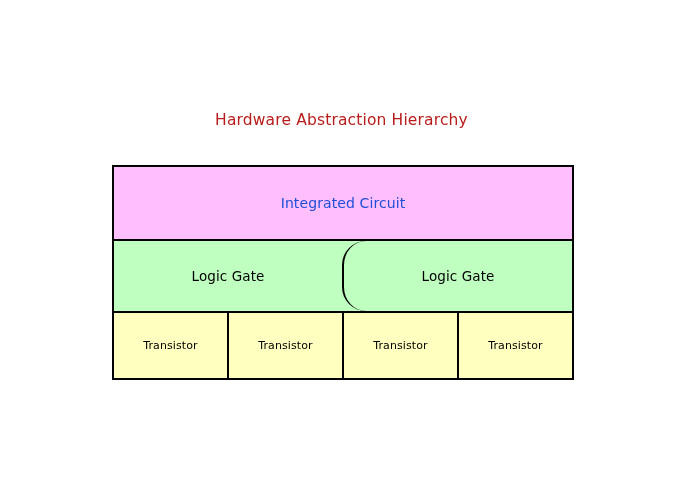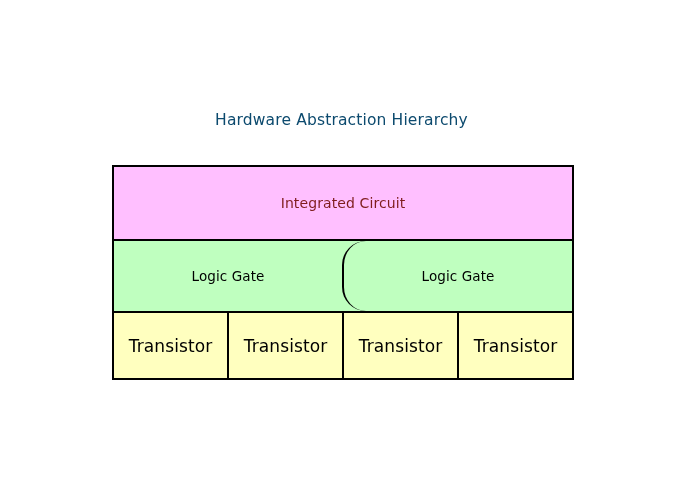--- a/index.html
+++ b/index.html
@@ -76,33 +76,33 @@
     white-space: nowrap;
     overflow: hidden;
   }
 
   .cell + .cell {
     border-left: 2.5px solid #000000;
   }
 
   .cell-ic   { font-size: 14px; }
   .cell-gate { font-size: 13.5px; border-radius: 24px; }
-  .cell-tr   { font-size: 17px; }
+  .cell-tr   { font-size: 11px; }
 </style>
 </head>
 <body style="background: rgb(255, 255, 255);">
 
 <div id="canvas" style="background: rgb(255, 255, 255);">
 
-  <div id="diagram-title" style="color: #0c4a6e;">Hardware Abstraction Hierarchy</div>
+  <div id="diagram-title" style="color: #b91c1c;">Hardware Abstraction Hierarchy</div>
 
   <div id="hierarchy" style="border-color: rgb(0, 0, 0);">
 
     <div class="tier tier-ic" style="background: rgb(255, 191, 255);">
-      <div class="cell cell-ic" style="color: #7f1d1d;">Integrated Circuit</div>
+      <div class="cell cell-ic" style="color: #1d4ed8;">Integrated Circuit</div>
     </div>
 
     <div class="tier tier-gate" style="background: rgb(191, 255, 191); border-top-color: rgb(0, 0, 0);">
       <div class="cell cell-gate" style="color: rgb(0, 0, 0);">Logic Gate</div>
       <div class="cell cell-gate" style="border-left-color: rgb(0, 0, 0); color: rgb(0, 0, 0);">Logic Gate</div>
     </div>
 
     <div class="tier tier-tr" style="background: rgb(255, 255, 191); border-top-color: rgb(0, 0, 0);">
       <div class="cell cell-tr" style="color: rgb(0, 0, 0);">Transistor</div>
       <div class="cell cell-tr" style="border-left-color: rgb(0, 0, 0); color: rgb(0, 0, 0);">Transistor</div>

